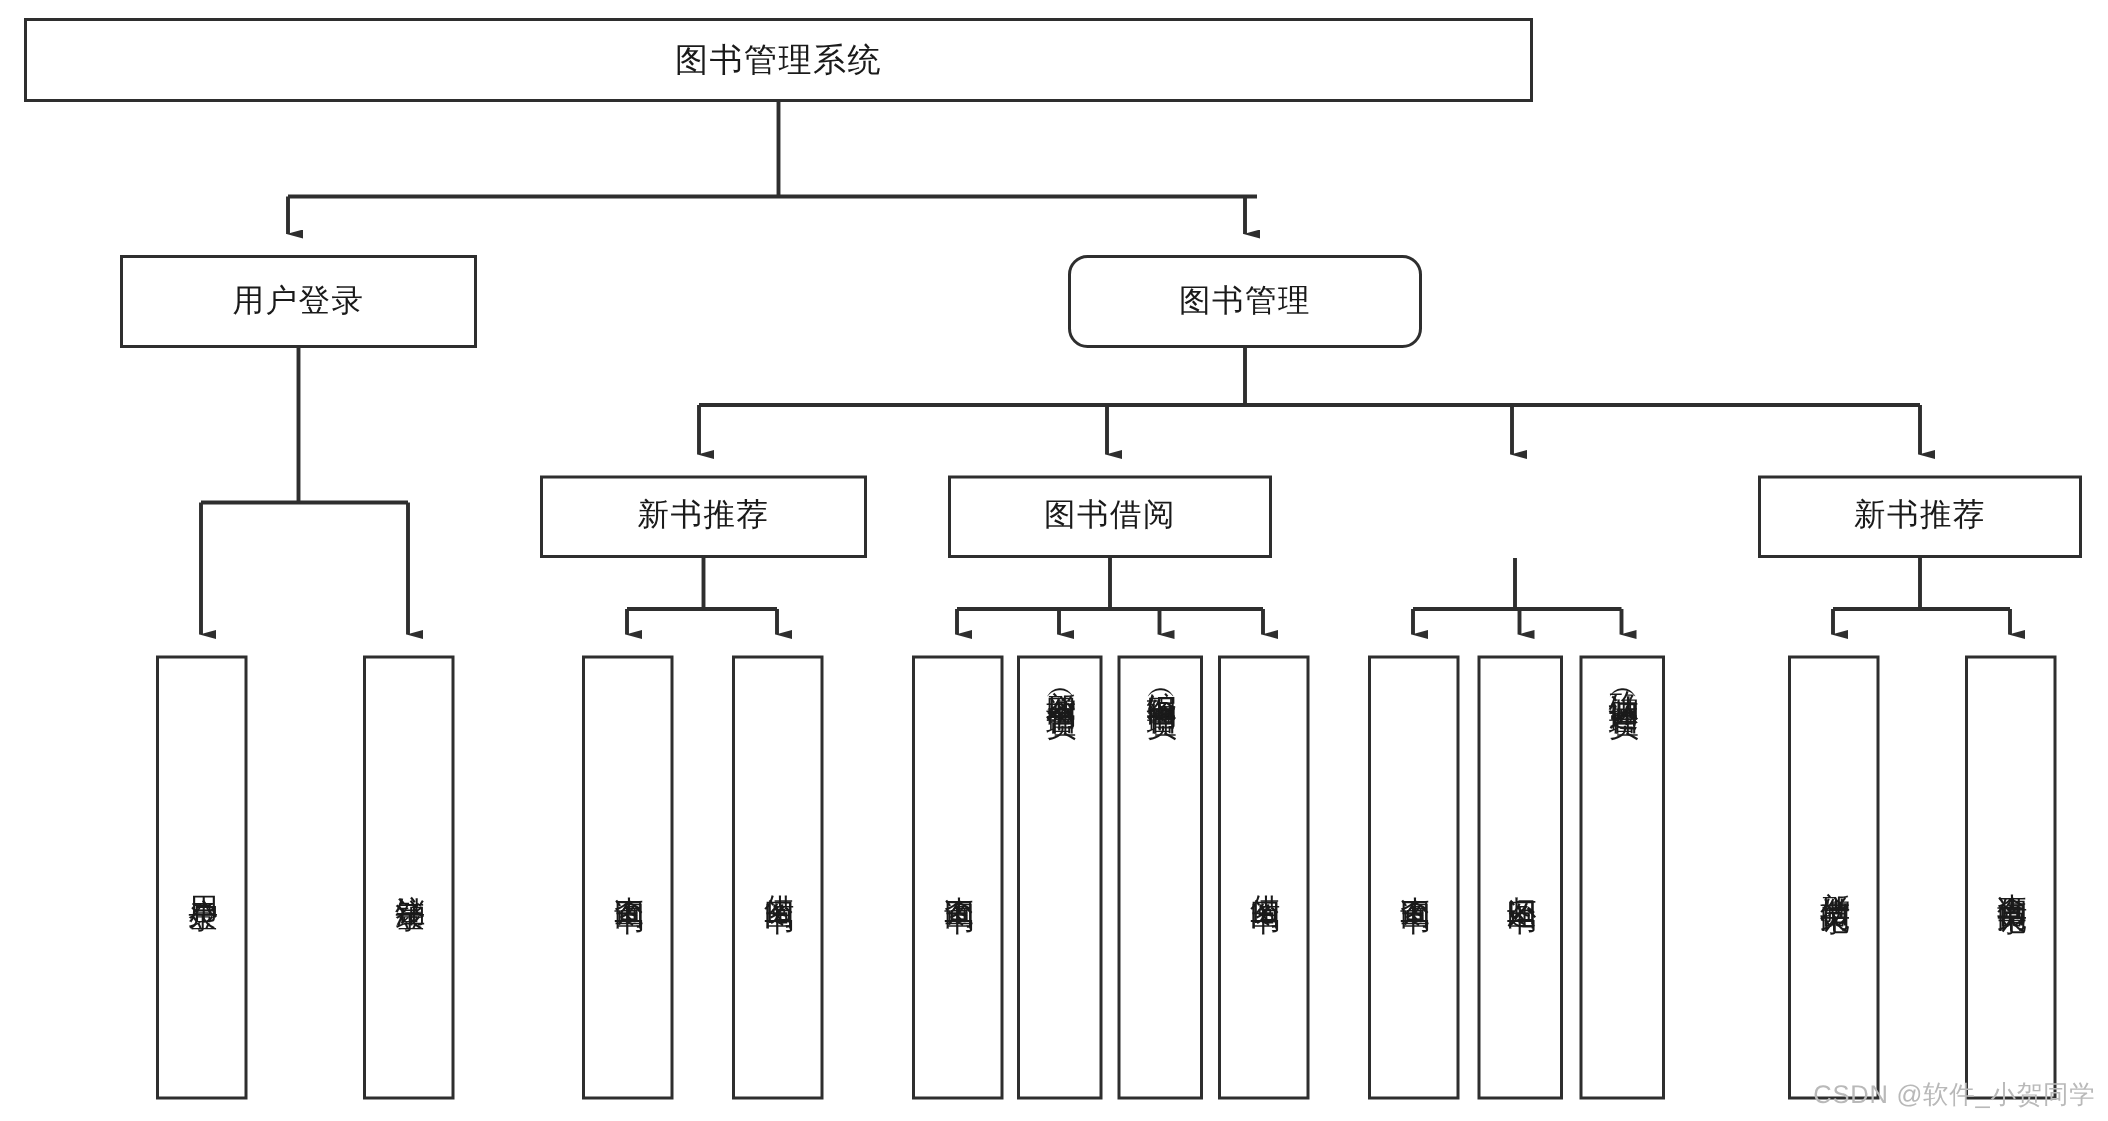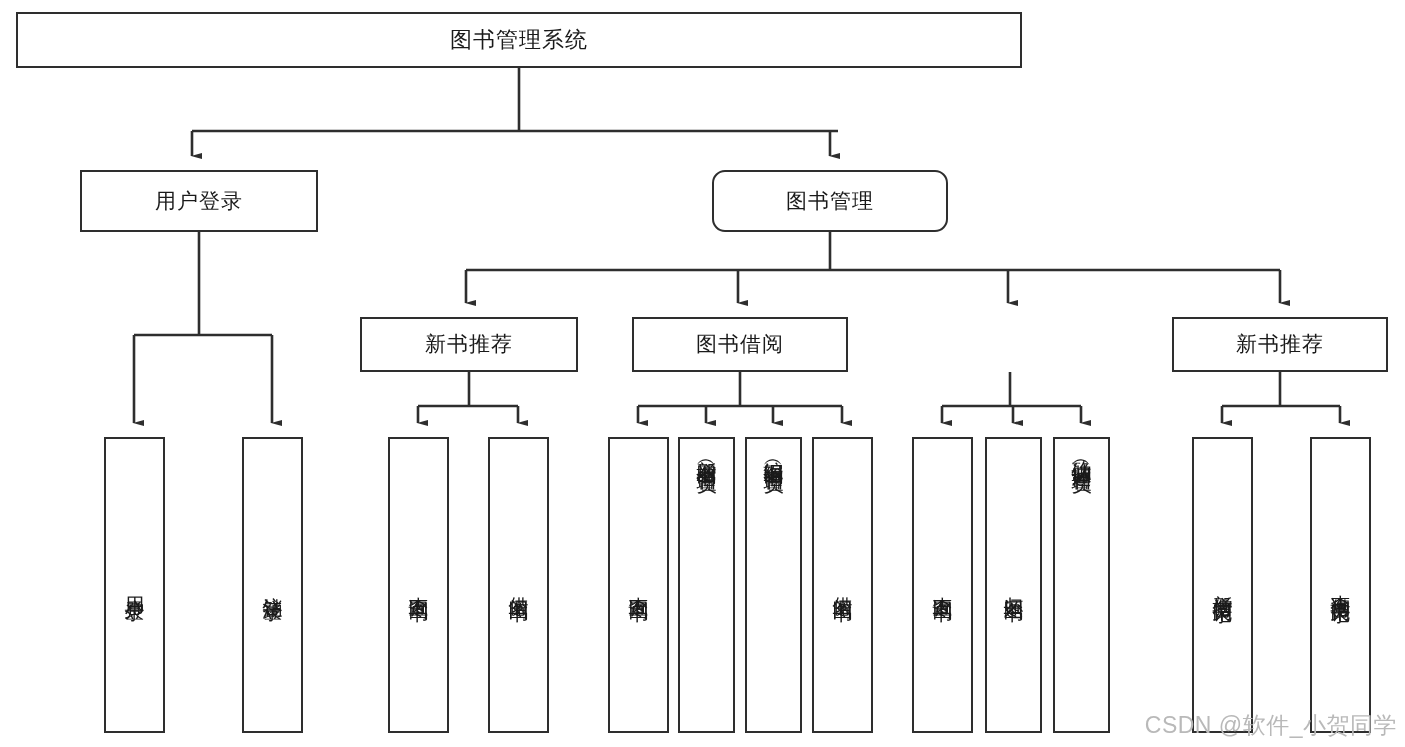--- a/index.html
+++ b/index.html
@@ -65,21 +65,21 @@
     justify-content: center;
   }
   .leaf-inner.top {
     align-items: flex-start;
     padding-top: 6px;
   }
   .watermark {
     position: absolute;
     right: 8px;
     bottom: 6px;
-    font-size: 23px;
+    font-size: 17px;
     color: #b9b9b9;
     letter-spacing: 0.5px;
     white-space: nowrap;
   }
 </style>
 </head>
 <body>
 
 <div id="canvas">
 

